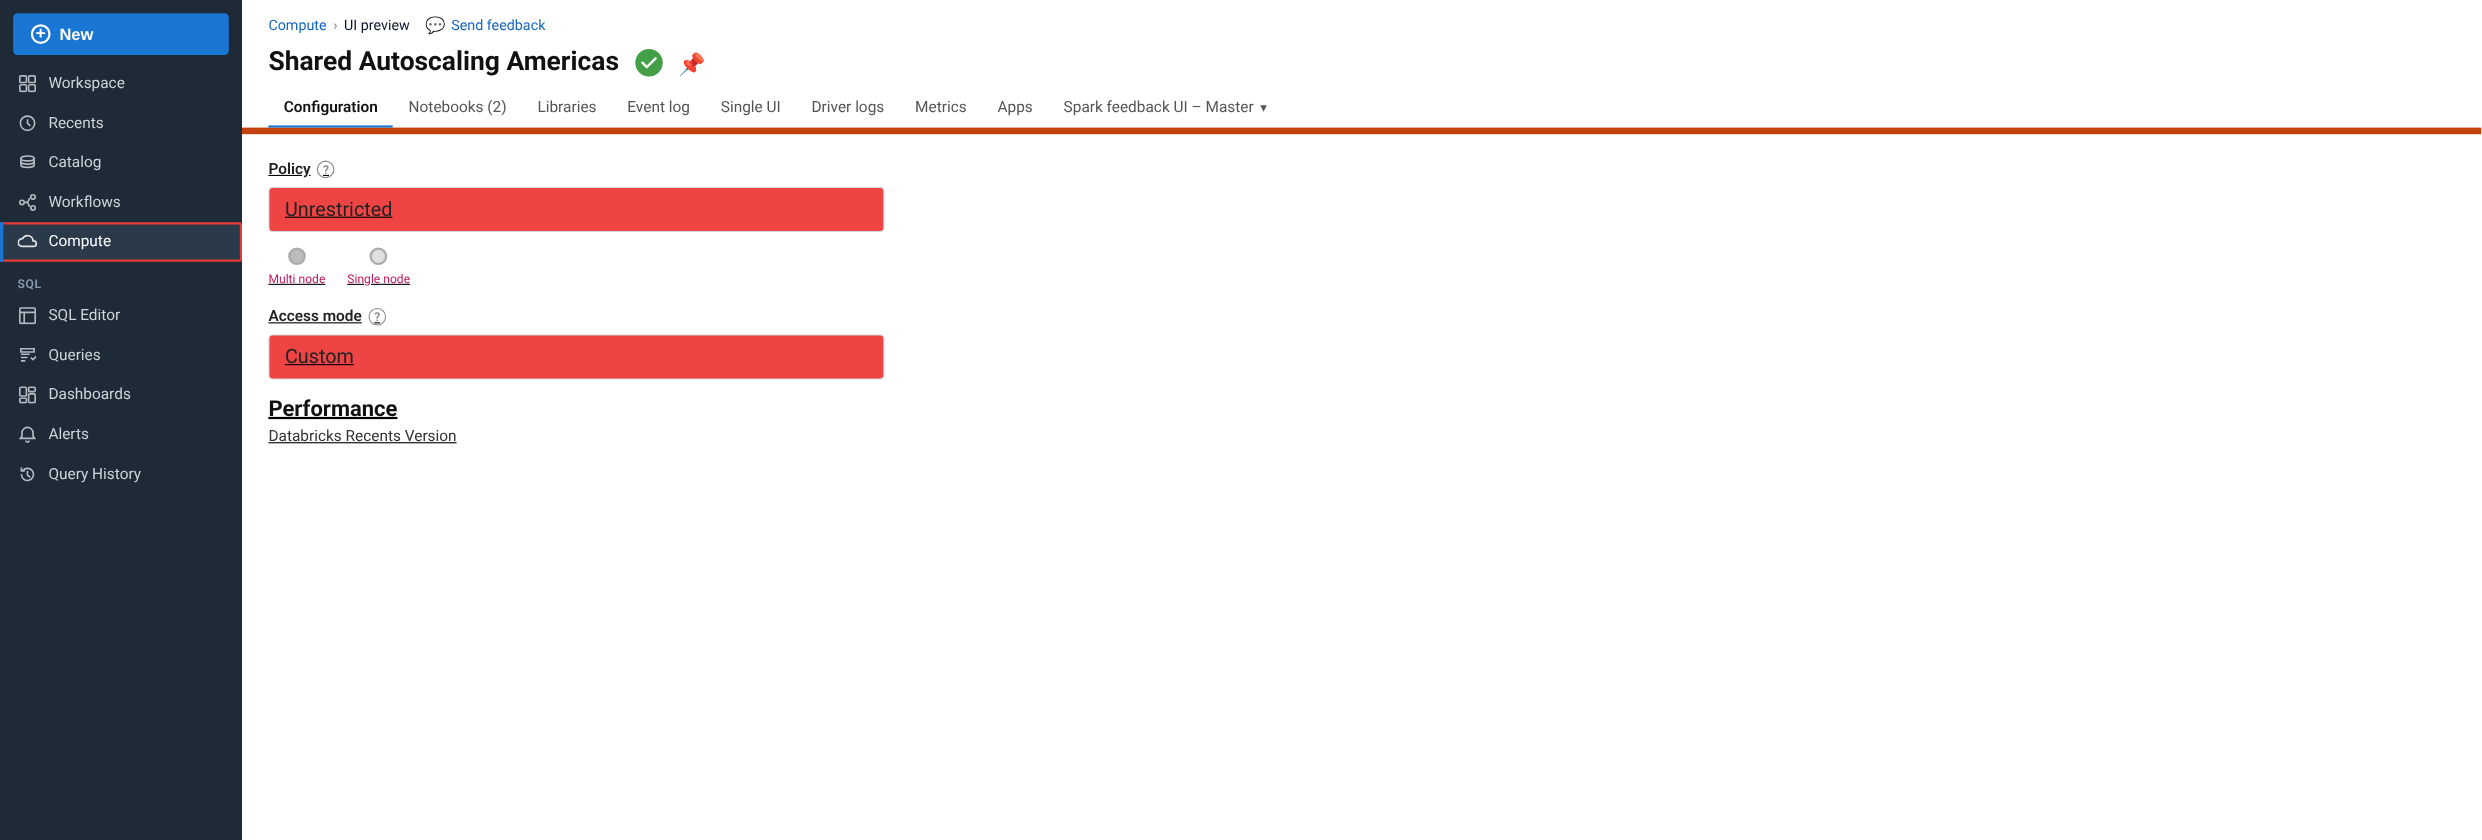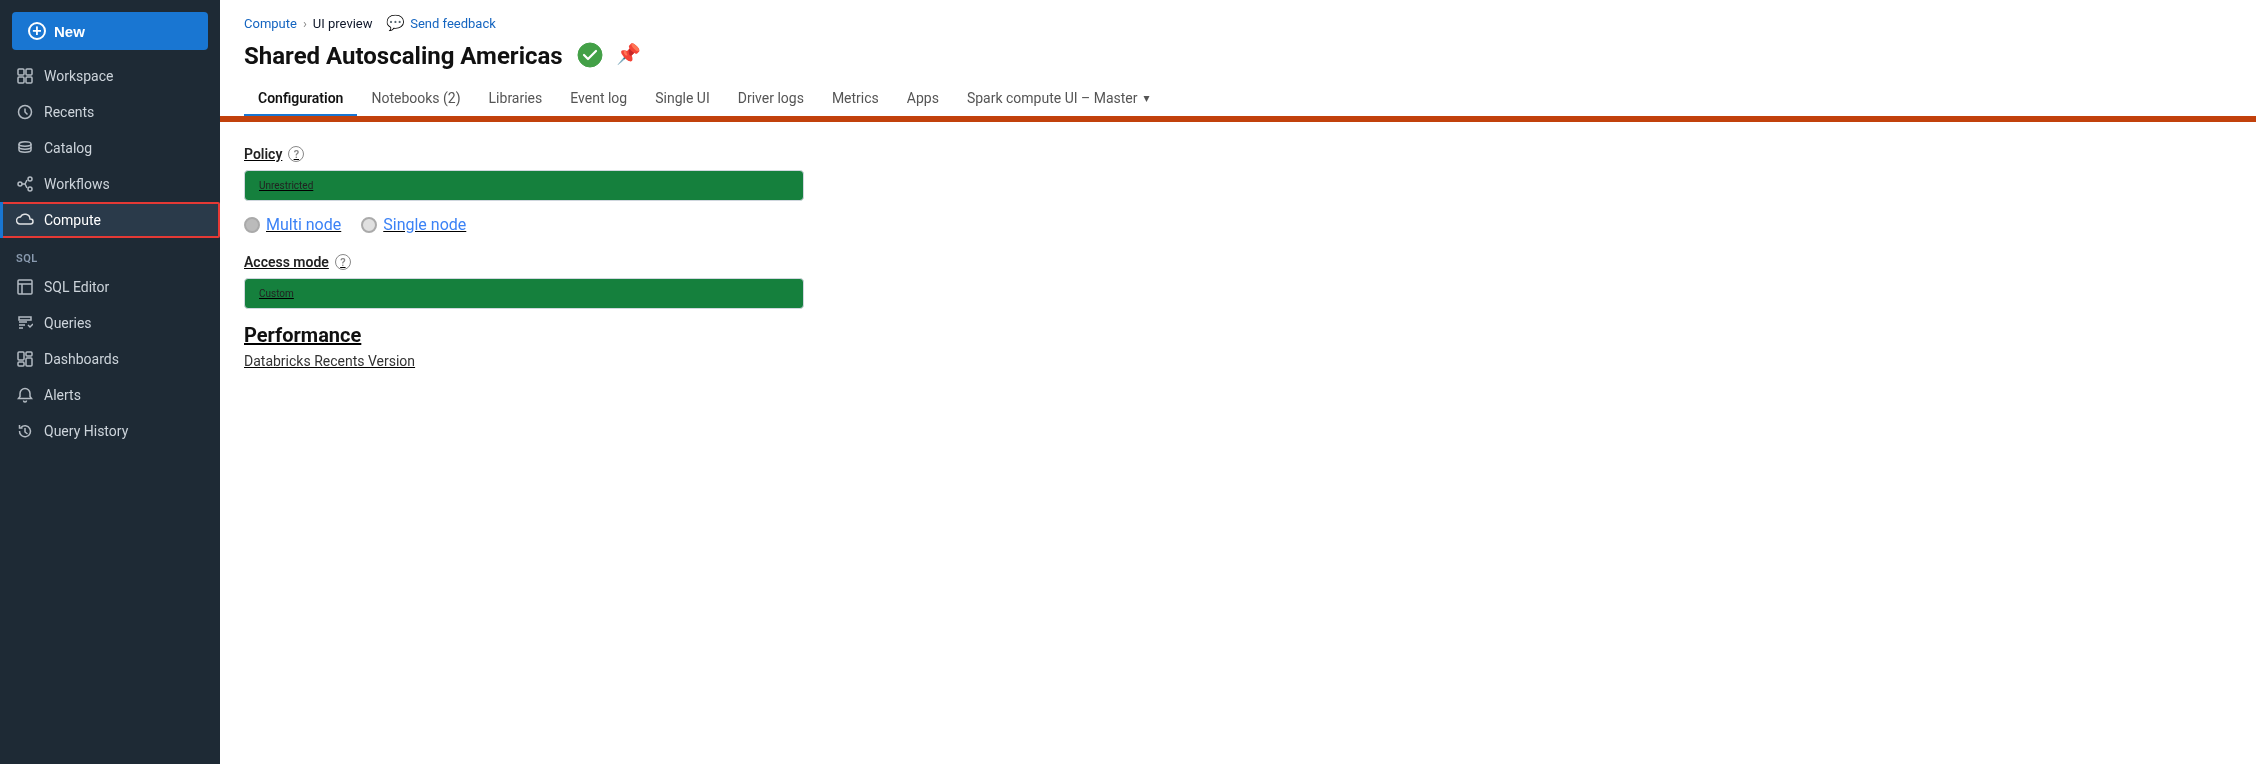--- a/index.html
+++ b/index.html
@@ -129,21 +129,21 @@
       align-items: center;
       gap: 5px;
       color: #1565c0;
       font-size: 13px;
       cursor: pointer;
       margin-left: 8px;
     }
 
     .page-header {
       display: flex;
-      align-items: flex-start;
+      align-items: flex-end;
       gap: 14px;
       padding: 4px 24px 0 24px;
     }
 
     .page-title {
       font-size: 24px;
       font-weight: 700;
       color: #111;
     }
 
@@ -217,41 +217,42 @@
       align-items: center;
       justify-content: center;
       cursor: pointer;
       font-style: normal;
     }
 
     .field-value-box {
       border: 1px solid #d0d7de;
       border-radius: 4px;
       padding: 9px 14px;
-      font-size: 10px;
+      font-size: 18px;
       color: #222;
       max-width: 560px;
-      background: #15803d;
+      background: #ef4444;
       margin-bottom: 14px;
     }
 
     .radio-group {
       display: flex;
       align-items: center;
       gap: 20px;
       margin-bottom: 20px;
       margin-top: 2px;
     }
 
     .radio-item {
       display: flex;
       align-items: center;
       gap: 6px;
-      font-size: 16px;
-      color: #3b82f6;
+      font-size: 11px;
+      color: #be185d;
+      flex-direction: column;
     }
 
     .radio-circle {
       width: 16px;
       height: 16px;
       border-radius: 50%;
       border: 2px solid #aaa;
       background: #e0e0e0;
       display: flex;
       align-items: center;
@@ -426,21 +427,21 @@
   <div class="tabs">
     <div class="tab active">Configuration</div>
     <div class="tab">Notebooks (2)</div>
     <div class="tab">Libraries</div>
     <div class="tab">Event log</div>
     <div class="tab">Single UI</div>
     <div class="tab">Driver logs</div>
     <div class="tab">Metrics</div>
     <div class="tab">Apps</div>
     <div class="tab tab-dropdown">
-      <span>Spark compute UI – Master</span>
+      <span>Spark feedback UI – Master</span>
       <span style="margin-left:4px;font-size:12px;">▾</span>
     </div>
   </div>
 
   <div class="content">
 
     <div class="field-label">
       <span>Policy</span>
       <span class="help-icon">?</span>
     </div>

